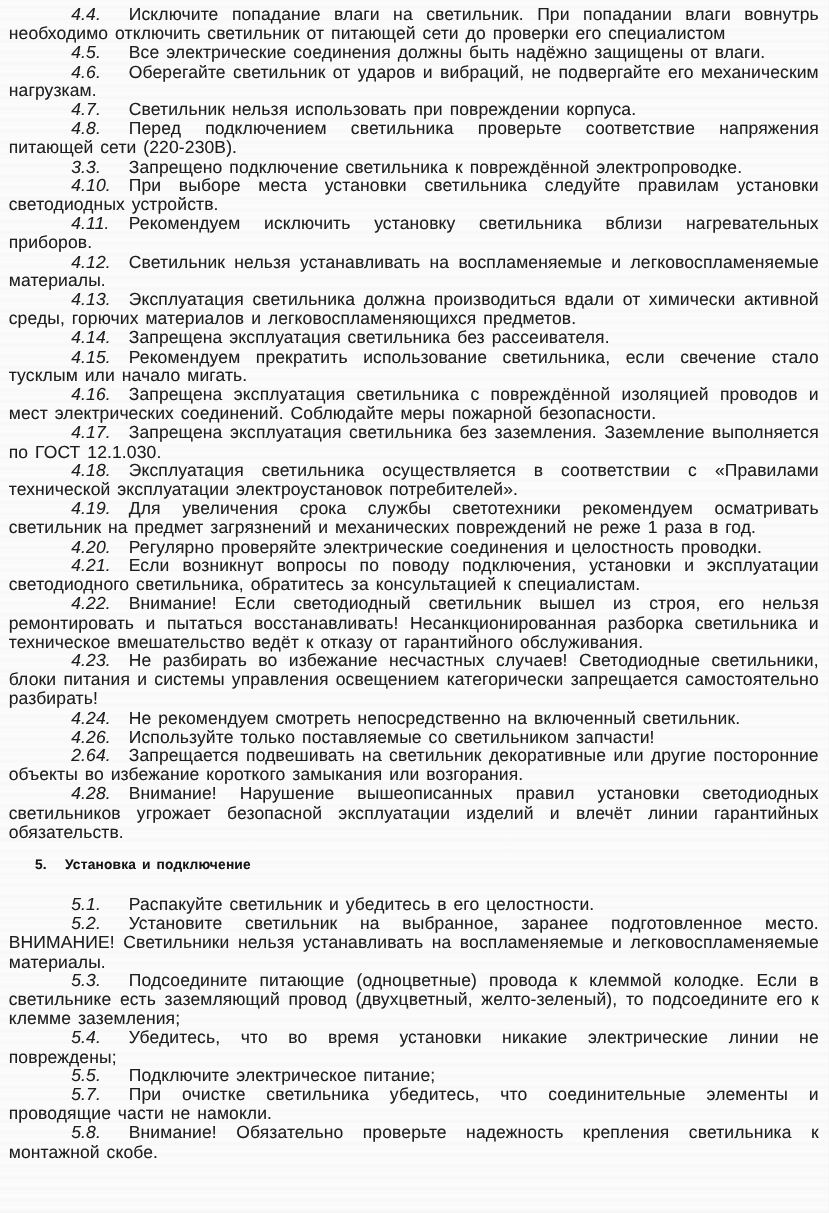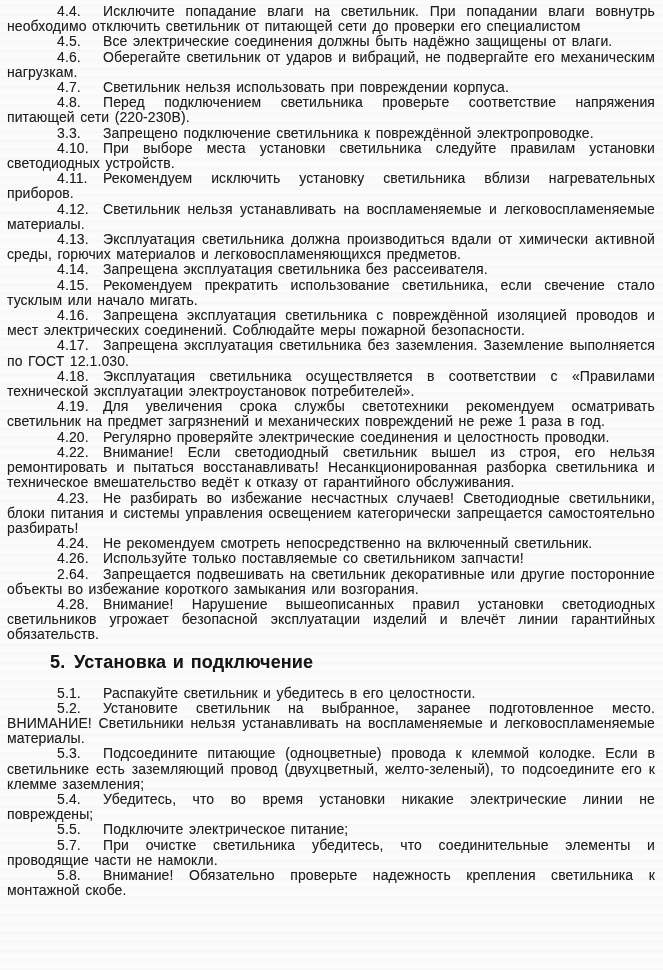--- a/index.html
+++ b/index.html
@@ -29,24 +29,25 @@
   }
   p.item {
     margin: 0;
     text-align: justify;
     text-indent: 50px;
   }
   .num {
     display: inline-block;
     width: 46px;
     text-indent: 0;
+    font-style: italic;
   }
   h2.heading {
-    margin: 10px 0 15px 43px;
-    font-size: 18px;
+    margin: 10px 0 15px 21px;
+    font-size: 11px;
     line-height: 18px;
     font-weight: bold;
     letter-spacing: 0.15px;
     color: #151515;
   }
   .h-num {
     display: inline-block;
     width: 24px;
   }
 </style>
@@ -65,20 +66,21 @@
   <p class="item"><span class="num">4.11.</span><span>Рекомендуем исключить установку светильника вблизи нагревательных приборов.</span></p>
   <p class="item"><span class="num">4.12.</span><span>Светильник нельзя устанавливать на воспламеняемые и легковоспламеняемые материалы.</span></p>
   <p class="item"><span class="num">4.13.</span><span>Эксплуатация светильника должна производиться вдали от химически активной среды, горючих материалов и легковоспламеняющихся предметов.</span></p>
   <p class="item"><span class="num">4.14.</span><span>Запрещена эксплуатация светильника без рассеивателя.</span></p>
   <p class="item"><span class="num">4.15.</span><span>Рекомендуем прекратить использование светильника, если свечение стало тусклым или начало мигать.</span></p>
   <p class="item"><span class="num">4.16.</span><span>Запрещена эксплуатация светильника с повреждённой изоляцией проводов и мест электрических соединений. Соблюдайте меры пожарной безопасности.</span></p>
   <p class="item"><span class="num">4.17.</span><span>Запрещена эксплуатация светильника без заземления. Заземление выполняется по ГОСТ 12.1.030.</span></p>
   <p class="item"><span class="num">4.18.</span><span>Эксплуатация светильника осуществляется в соответствии с «Правилами технической эксплуатации электроустановок потребителей».</span></p>
   <p class="item"><span class="num">4.19.</span><span>Для увеличения срока службы светотехники рекомендуем осматривать светильник на предмет загрязнений и механических повреждений не реже 1 раза в год.</span></p>
   <p class="item"><span class="num">4.20.</span><span>Регулярно проверяйте электрические соединения и целостность проводки.</span></p>
+  <p class="item"><span class="num">4.21.</span><span>Если возникнут вопросы по поводу подключения, установки и эксплуатации светодиодного светильника, обратитесь за консультацией к специалистам.</span></p>
   <p class="item"><span class="num">4.22.</span><span>Внимание! Если светодиодный светильник вышел из строя, его нельзя ремонтировать и пытаться восстанавливать! Несанкционированная разборка светильника и техническое вмешательство ведёт к отказу от гарантийного обслуживания.</span></p>
   <p class="item"><span class="num">4.23.</span><span>Не разбирать во избежание несчастных случаев! Светодиодные светильники, блоки питания и системы управления освещением категорически запрещается самостоятельно разбирать!</span></p>
   <p class="item"><span class="num">4.24.</span><span>Не рекомендуем смотреть непосредственно на включенный светильник.</span></p>
   <p class="item"><span class="num">4.26.</span><span>Используйте только поставляемые со светильником запчасти!</span></p>
   <p class="item"><span class="num">2.64.</span><span>Запрещается подвешивать на светильник декоративные или другие посторонние объекты во избежание короткого замыкания или возгорания.</span></p>
   <p class="item"><span class="num">4.28.</span><span>Внимание! Нарушение вышеописанных правил установки светодиодных светильников угрожает безопасной эксплуатации изделий и влечёт линии гарантийных обязательств.</span></p>
 
   <h2 class="heading"><span class="h-num">5.</span><span>Установка и подключение</span></h2>
 
   <p class="item"><span class="num">5.1.</span><span>Распакуйте светильник и убедитесь в его целостности.</span></p>

